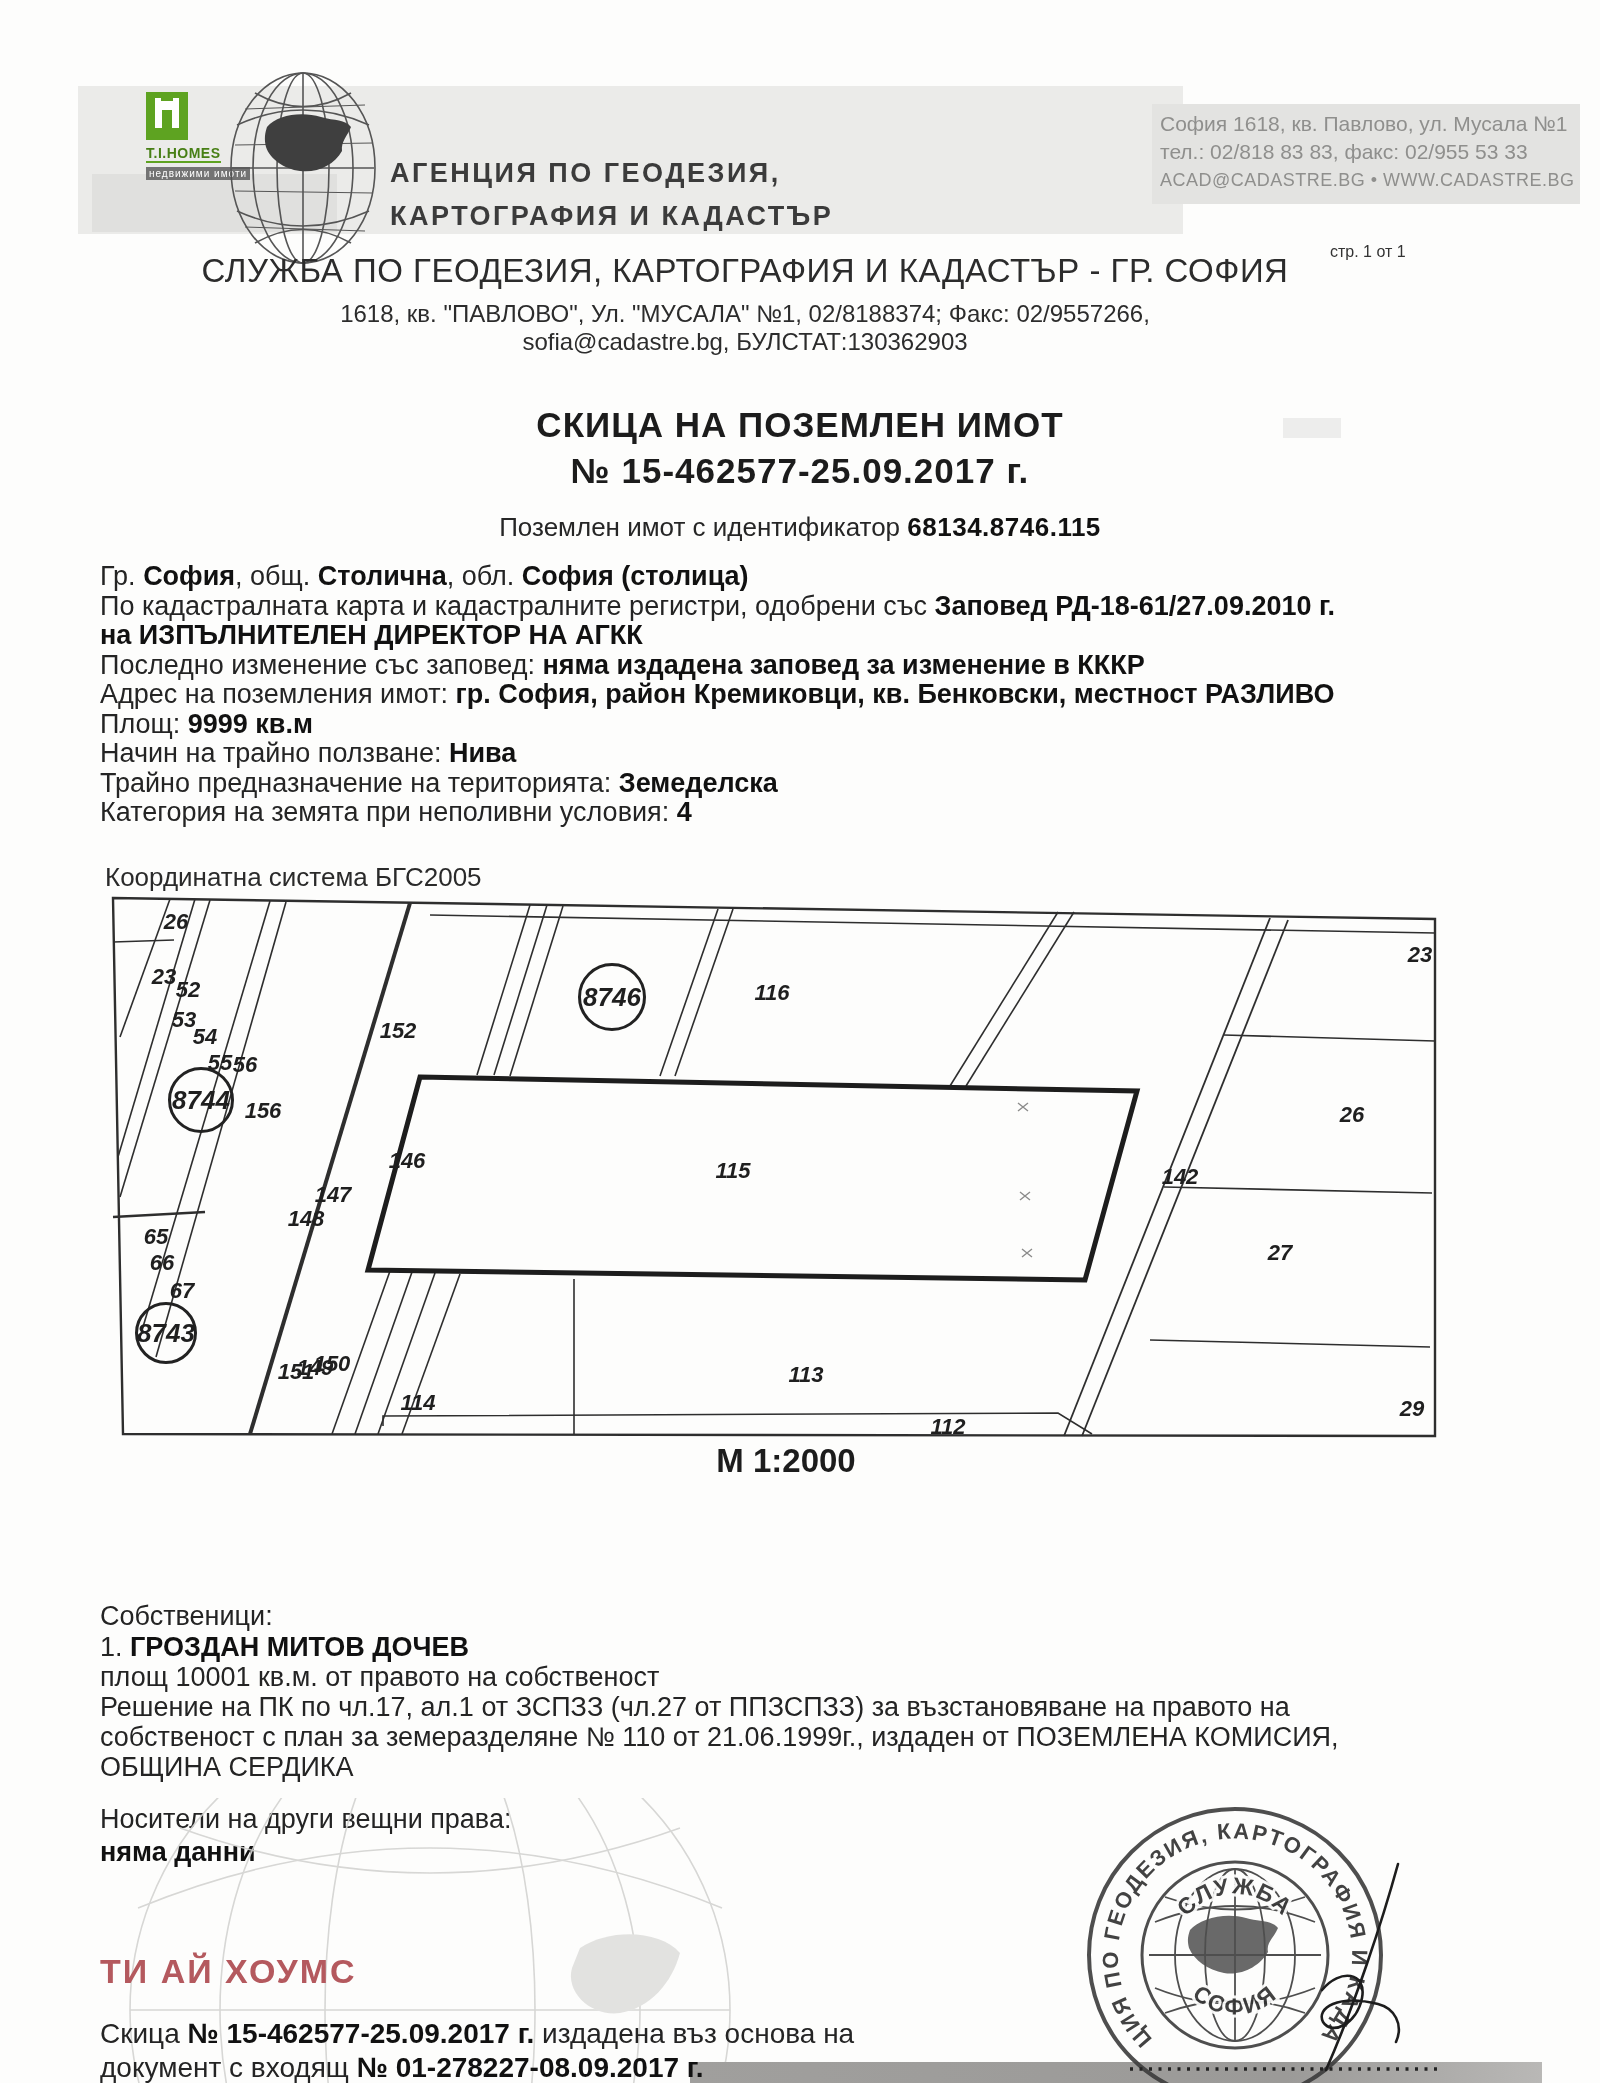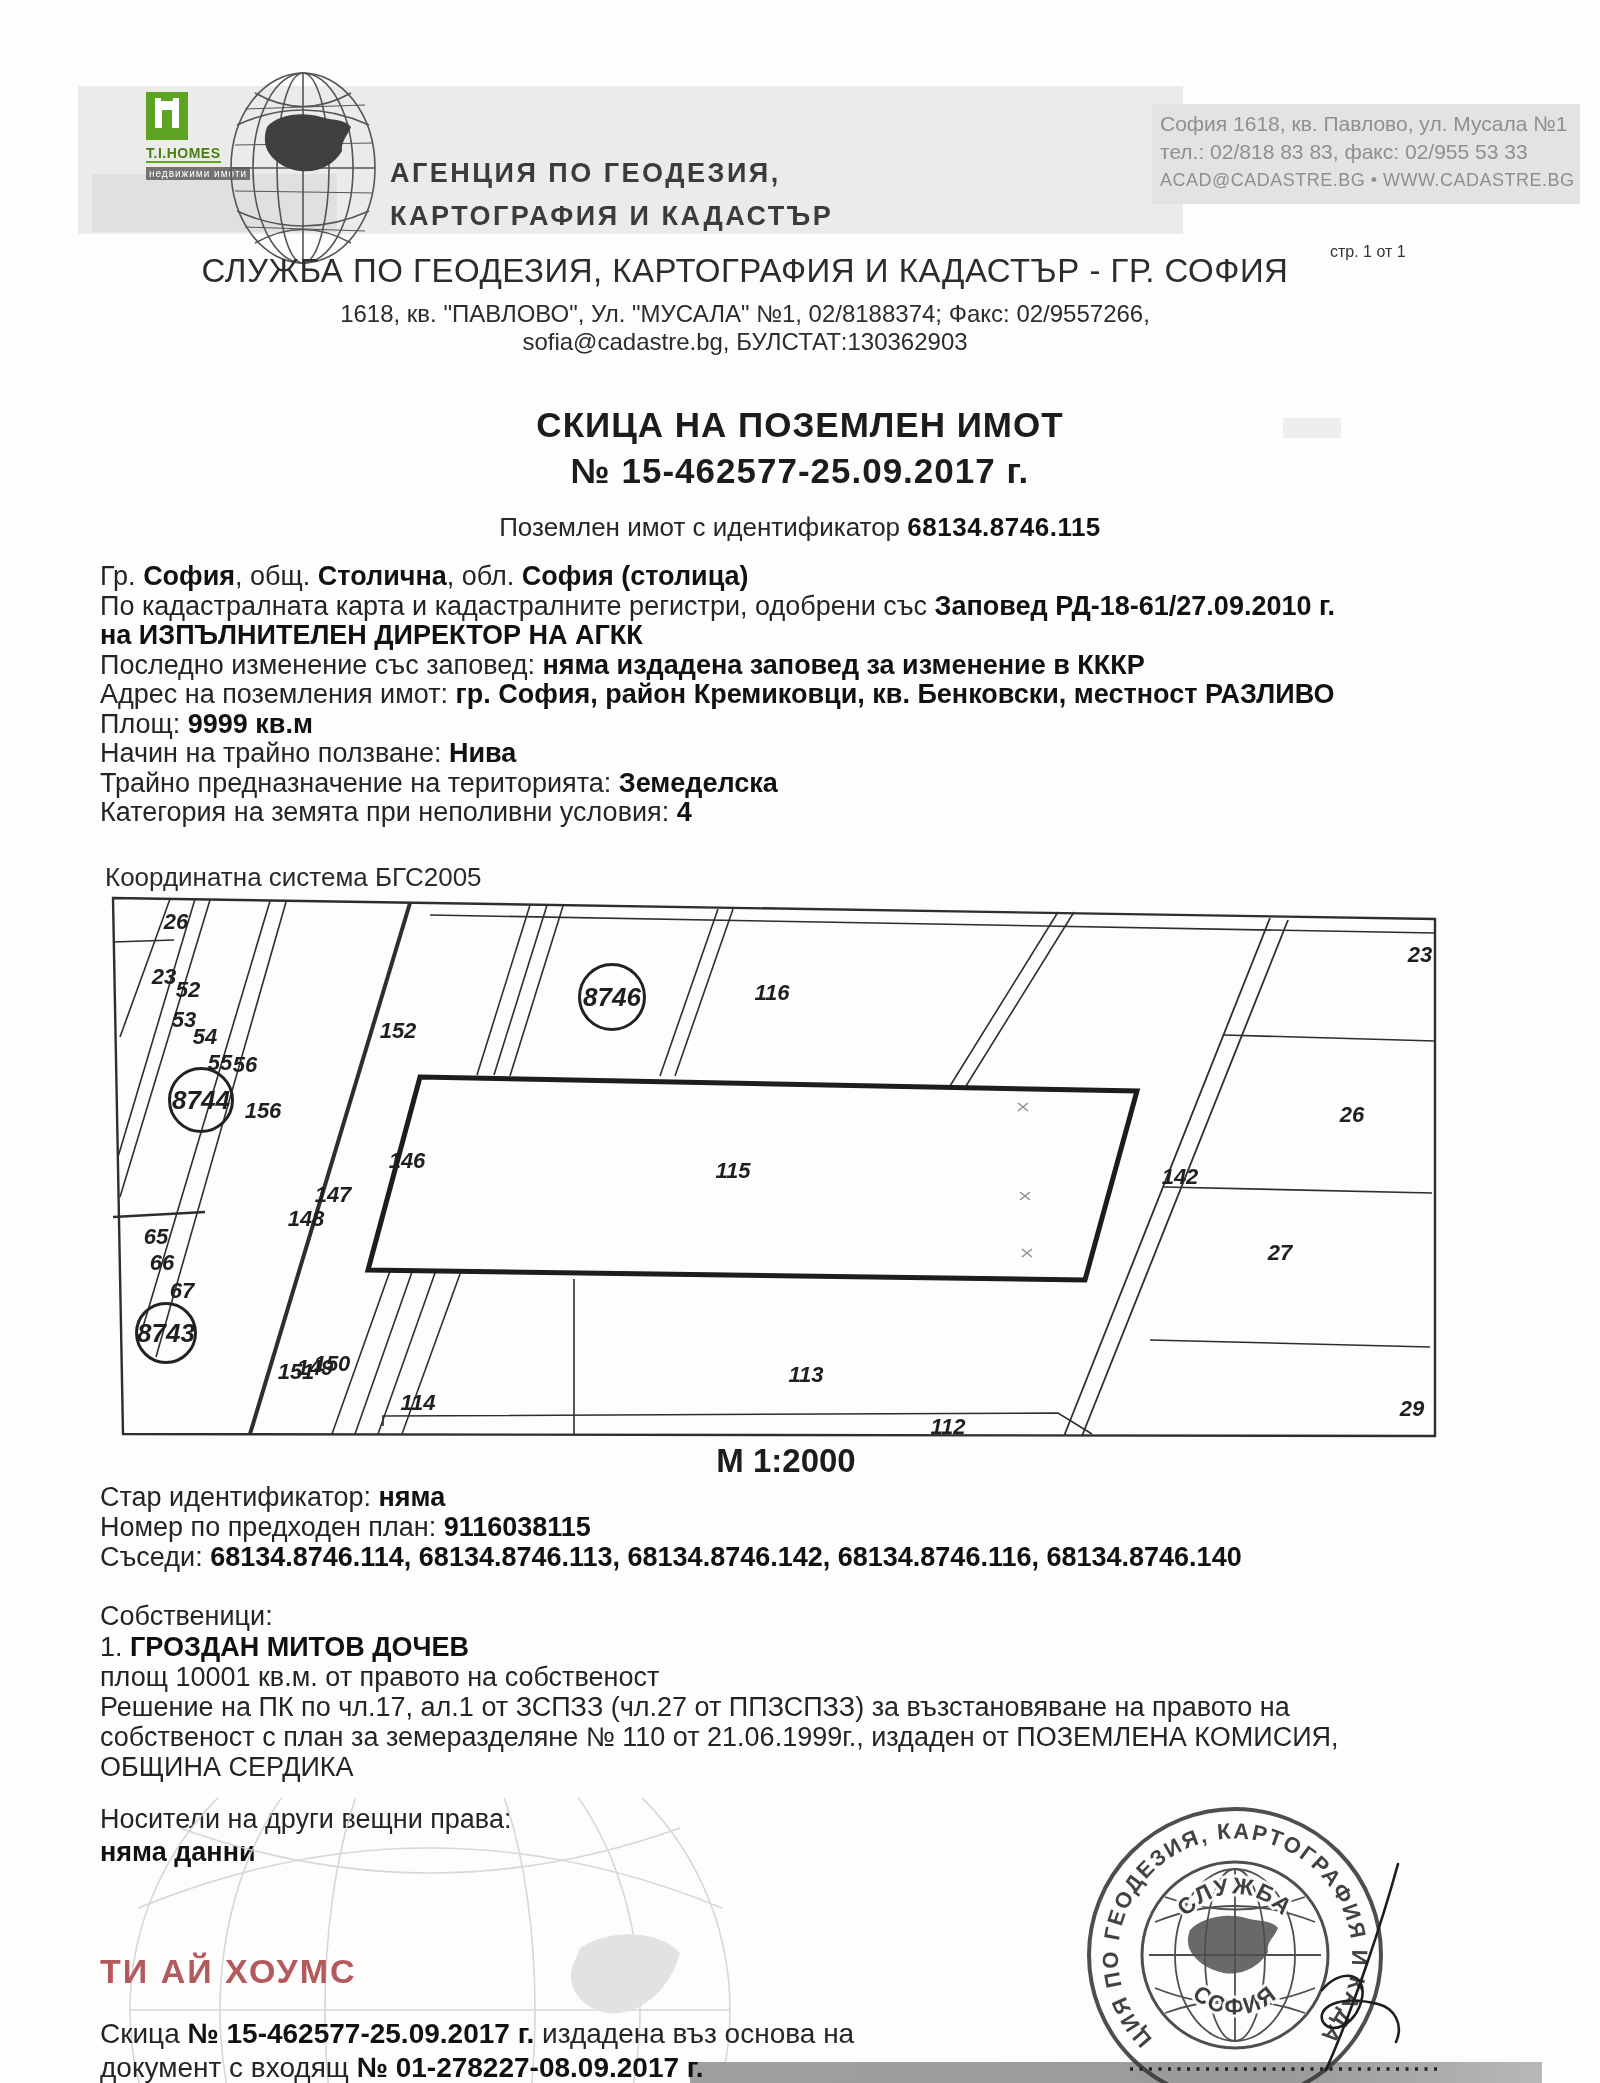--- a/index.html
+++ b/index.html
@@ -207,25 +207,20 @@
         <span class="plbl" style="left: 1180px; top: 368px;">27</span>
         <span class="plbl" style="left: 1312px; top: 524px;">29</span>
         <span class="pcirc" style="left: 101px; top: 215px; width: 66px; height: 66px;">8744</span>
         <span class="pcirc" style="left: 66px; top: 448px; width: 62px; height: 62px;">8743</span>
         <span class="pcirc" style="left: 512px; top: 112px; width: 68px; height: 68px;">8746</span>
       </div>
   </div>
 
   <div class="abs scaletext" style="left:676px; top:1442px; width:220px; text-align:center;">М 1:2000</div>
 
-  <div class="abs bodytext" style="left:100px; top:1482px; line-height:30px;">
-      <div class="bodyline"><span>Стар идентификатор: </span><b>няма</b></div>
-      <div class="bodyline"><span>Номер по предходен план: </span><b>9116038115</b></div>
-      <div class="bodyline"><span>Съседи: </span><b>68134.8746.114, 68134.8746.113, 68134.8746.142, 68134.8746.116, 68134.8746.140</b></div>
-    </div>
 
   <div class="abs bodytext" style="left:100px; top:1602px;">Собственици:</div>
   <div class="abs bodytext" style="left:100px; top:1632px; line-height:30px; width:1400px;">
       <div class=""><span>1. </span><b>ГРОЗДАН МИТОВ ДОЧЕВ</b></div>
       <div class="">площ 10001 кв.м. от правото на собственост</div>
       <div class="">Решение на ПК по чл.17, ал.1 от ЗСПЗЗ (чл.27 от ППЗСПЗЗ) за възстановяване на правото на</div>
       <div class="">собственост с план за земеразделяне № 110 от 21.06.1999г., издаден от ПОЗЕМЛЕНА КОМИСИЯ,</div>
       <div class="">ОБЩИНА СЕРДИКА</div>
     </div>
 

